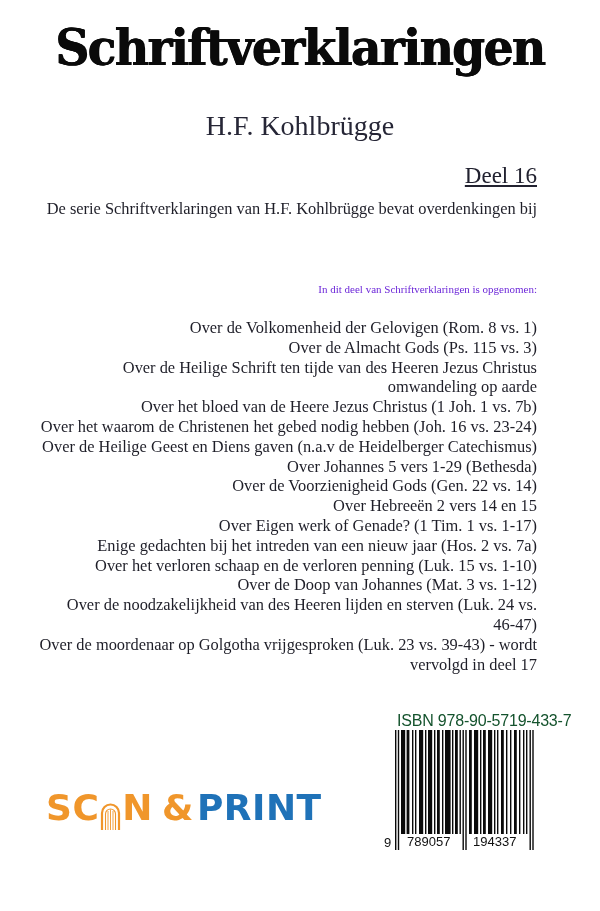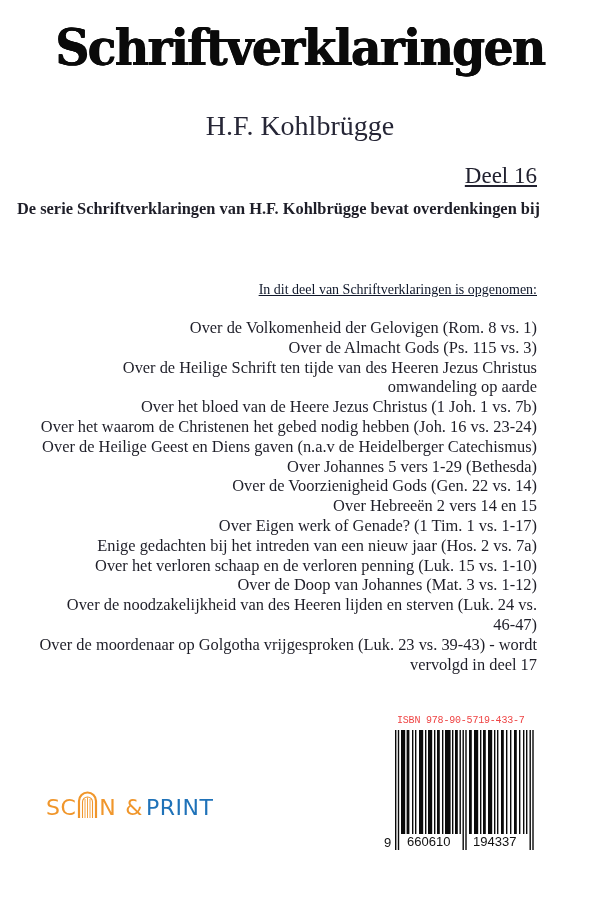--- a/index.html
+++ b/index.html
@@ -23,50 +23,50 @@
     }
     .volume {
       position: absolute; right: 63px; top: 162px;
       font-size: 23px; line-height: 28px; color: #222230; text-decoration: underline;
     }
     .intro {
       position: absolute; right: 63px; top: 198px; width: 520px;
       text-align: right; font-size: 16.4px; line-height: 21px;
       color: #1e1e28;
     }
-    .intro p { white-space: nowrap; font-weight: bold; }
+    .intro p { white-space: nowrap; }
     .contents-heading {
       position: absolute; right: 63px; top: 279px;
-      font-size: 14px; line-height: 21px; white-space: nowrap; color: #0f172a; text-decoration: underline;
+      font-size: 11px; line-height: 21px; white-space: nowrap; color: #6d28d9;
     }
     .contents {
       position: absolute; right: 63px; top: 318px; width: 540px;
       list-style: none; text-align: right;
       font-size: 16.4px; line-height: 19.8px; color: #1e1e28;
     }
     .contents li { white-space: nowrap; }
 
     .publisher-logo {
       position: absolute; left: 46px; top: 790px; height: 36px;
-      display: flex; align-items: flex-start;
+      display: flex; align-items: flex-end;
       font-family: "DejaVu Sans", "Liberation Sans", sans-serif;
-      font-size: 22px; letter-spacing: 0.5px; line-height: 36px;
+      font-size: 36px; letter-spacing: 0.5px; line-height: 36px; font-weight: bold;
     }
     .logo-orange { color: #f0962b; }
     .logo-blue { color: #1f72b8; margin-left: 3px; }
     .logo-amp { color: #f0962b; margin-left: 9px; }
     .book-a { display: inline-block; width: 21px; height: 27px; margin: 0 1px; position: relative; top: 1px; }
 
     .isbn-block {
       position: absolute; left: 384px; top: 713px; width: 160px; height: 150px;
     }
     .isbn-label {
       position: absolute; left: 13px; top: 0; width: 147px;
-      font-family: Liberation Mono, monospace;
-      font-size: 10px; line-height: 15px; letter-spacing: -0.2px; color: #ef4444;
+      font-family: Liberation Sans, sans-serif;
+      font-size: 16px; line-height: 15px; letter-spacing: -0.2px; color: #14532d;
       white-space: nowrap;
     }
     .barcode { position: absolute; left: 11px; top: 17px; }
     .bc-digit {
       position: absolute; font-family: "Liberation Sans", "DejaVu Sans", sans-serif;
       font-size: 13px; line-height: 14px; color: #111; background: #fff; padding: 0 2px;
     }
   </style>
 </head>
 <body>
@@ -154,17 +154,17 @@
         <rect x="115" y="0" width="1.4" height="104"></rect>
         <rect x="119" y="0" width="2.8" height="104"></rect>
         <rect x="124" y="0" width="1.4" height="104"></rect>
         <rect x="128" y="0" width="1.4" height="104"></rect>
         <rect x="131" y="0" width="1.4" height="104"></rect>
         <rect x="134.5" y="0" width="1.4" height="120"></rect>
         <rect x="137.3" y="0" width="1.4" height="120"></rect>
       </g>
     </svg>
     <span class="bc-digit" style="left:-2px; top:123px; background:transparent;">9</span>
-    <span class="bc-digit" style="left:21px; top:122px;">660610</span>
+    <span class="bc-digit" style="left:21px; top:122px;">789057</span>
     <span class="bc-digit" style="left:87px; top:122px;">194337</span>
   </div>
 
 </div>
 
 </body></html>

